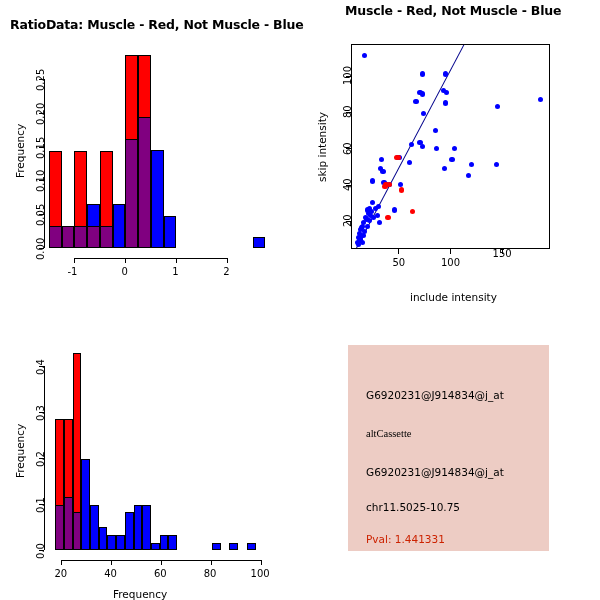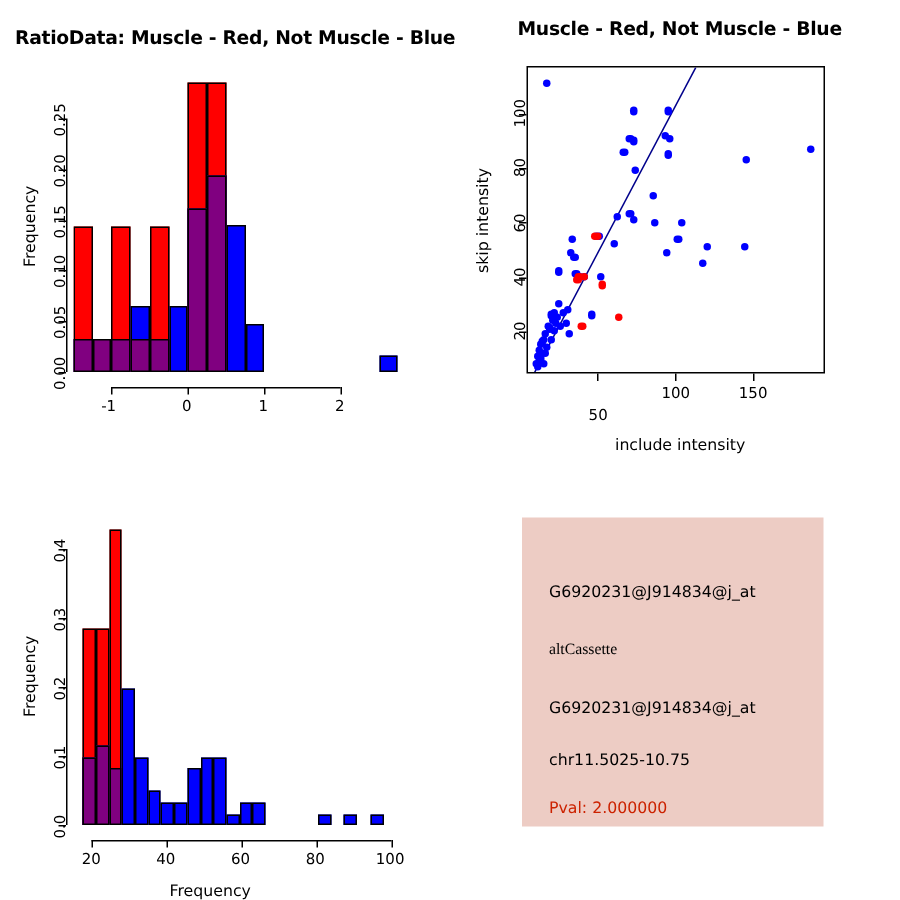--- a/index.html
+++ b/index.html
@@ -91,21 +91,21 @@
         <div class="rule" style="left: 39px; top: 146.621px; width: 5px; height: 1px;"></div>
         <div class="tick-txt vert" style="left: 35px; top: 158.621px;">0.15</div>
         <div class="rule" style="left: 39px; top: 112.828px; width: 5px; height: 1px;"></div>
         <div class="tick-txt vert" style="left: 35px; top: 124.828px;">0.20</div>
         <div class="rule" style="left: 39px; top: 79.0345px; width: 5px; height: 1px;"></div>
         <div class="tick-txt vert" style="left: 35px; top: 91.0345px;">0.25</div>
       </div>
   </div>
 
   <div class="panel" style="left:300px;top:0;width:300px;height:300px;">
-    <div class="ptitle" style="left:45px;top:11px;">Muscle - Red, Not Muscle - Blue</div>
+    <div class="ptitle" style="left:45px;top:3px;">Muscle - Red, Not Muscle - Blue</div>
     <div class="axlabel vert" style="left:16px;top:182px;">skip intensity</div>
     <div class="axlabel" style="left:110px;top:291px;">include intensity</div>
     <div id="scatterFrame" class="plotframe" style="left:51px;top:44px;width:199px;height:205px;"></div>
     <div id="scatterPlot" class="clip" style="left:52px;top:45px;width:197px;height:203px;">
         <div class="fitline" style="left: 4.12565px; top: 203px; width: 229.598px; transform: rotate(-62.1476deg); background: rgb(0, 0, 139); z-index: 1;"></div>
         <div class="pt" style="left: 9.77696px; top: 8.275px; width: 5.2px; height: 5.2px; background: rgb(0, 0, 255); z-index: 2;"></div>
         <div class="pt" style="left: 67.5361px; top: 26.4px; width: 5.2px; height: 5.2px; background: rgb(0, 0, 255); z-index: 2;"></div>
         <div class="pt" style="left: 91.2586px; top: 26.4px; width: 5.2px; height: 5.2px; background: rgb(0, 0, 255); z-index: 2;"></div>
         <div class="pt" style="left: 65.4733px; top: 44.525px; width: 5.2px; height: 5.2px; background: rgb(0, 0, 255); z-index: 2;"></div>
         <div class="pt" style="left: 67.5361px; top: 46.3375px; width: 5.2px; height: 5.2px; background: rgb(0, 0, 255); z-index: 2;"></div>
@@ -172,25 +172,25 @@
         <div class="pt" style="left: 43.8136px; top: 109.775px; width: 5.2px; height: 5.2px; background: rgb(255, 0, 0); z-index: 3;"></div>
         <div class="pt" style="left: 31.4366px; top: 136.963px; width: 5.2px; height: 5.2px; background: rgb(255, 0, 0); z-index: 3;"></div>
         <div class="pt" style="left: 34.5309px; top: 136.963px; width: 5.2px; height: 5.2px; background: rgb(255, 0, 0); z-index: 3;"></div>
         <div class="pt" style="left: 30.4052px; top: 138.775px; width: 5.2px; height: 5.2px; background: rgb(255, 0, 0); z-index: 3;"></div>
         <div class="pt" style="left: 46.9079px; top: 142.4px; width: 5.2px; height: 5.2px; background: rgb(255, 0, 0); z-index: 3;"></div>
         <div class="pt" style="left: 58.2534px; top: 164.15px; width: 5.2px; height: 5.2px; background: rgb(255, 0, 0); z-index: 3;"></div>
         <div class="pt" style="left: 33.4995px; top: 169.588px; width: 5.2px; height: 5.2px; background: rgb(255, 0, 0); z-index: 3;"></div>
       </div>
     <div id="scatterAxes">
         <div class="rule" style="left: 98.4136px; top: 249px; width: 1px; height: 5px;"></div>
-        <div class="tick-txt" style="left: 92.4136px; top: 272px;">50</div>
+        <div class="tick-txt" style="left: 92.4136px; top: 257px;">50</div>
         <div class="rule" style="left: 149.984px; top: 249px; width: 1px; height: 5px;"></div>
         <div class="tick-txt" style="left: 140.984px; top: 257px;">100</div>
         <div class="rule" style="left: 201.555px; top: 249px; width: 1px; height: 5px;"></div>
-        <div class="tick-txt" style="left: 192.555px; top: 257px;">150</div>
+        <div class="tick-txt" style="left: 192.555px; top: 248px;">150</div>
         <div class="rule" style="left: 46px; top: 220.812px; width: 5px; height: 1px;"></div>
         <div class="tick-txt vert" style="left: 42px; top: 227.213px;">20</div>
         <div class="rule" style="left: 46px; top: 184.562px; width: 5px; height: 1px;"></div>
         <div class="tick-txt vert" style="left: 42px; top: 190.963px;">40</div>
         <div class="rule" style="left: 46px; top: 148.312px; width: 5px; height: 1px;"></div>
         <div class="tick-txt vert" style="left: 42px; top: 154.713px;">60</div>
         <div class="rule" style="left: 46px; top: 112.062px; width: 5px; height: 1px;"></div>
         <div class="tick-txt vert" style="left: 42px; top: 118.463px;">80</div>
         <div class="rule" style="left: 46px; top: 75.8125px; width: 5px; height: 1px;"></div>
         <div class="tick-txt vert" style="left: 42px; top: 85.4125px;">100</div>
@@ -249,16 +249,16 @@
         <div class="rule" style="left: 39px; top: 66.092px; width: 5px; height: 1px;"></div>
         <div class="tick-txt vert" style="left: 35px; top: 75.092px;">0.4</div>
       </div>
   </div>
 
   <div id="infoPanel">
     <div class="info-line" style="left:18px;top:44px;">G6920231@J914834@j_at</div>
     <div class="info-line" style="left:18px;top:83px;font-family:Liberation Serif, serif;">altCassette</div>
     <div class="info-line" style="left:18px;top:121px;">G6920231@J914834@j_at</div>
     <div class="info-line" style="left:18px;top:156px;">chr11.5025-10.75</div>
-    <div class="info-line pval" style="left:18px;top:188px;">Pval: 2.000000</div>
+    <div class="info-line pval" style="left:18px;top:188px;">Pval: 1.441331</div>
   </div>
 
 </div>
 
 </body></html>

